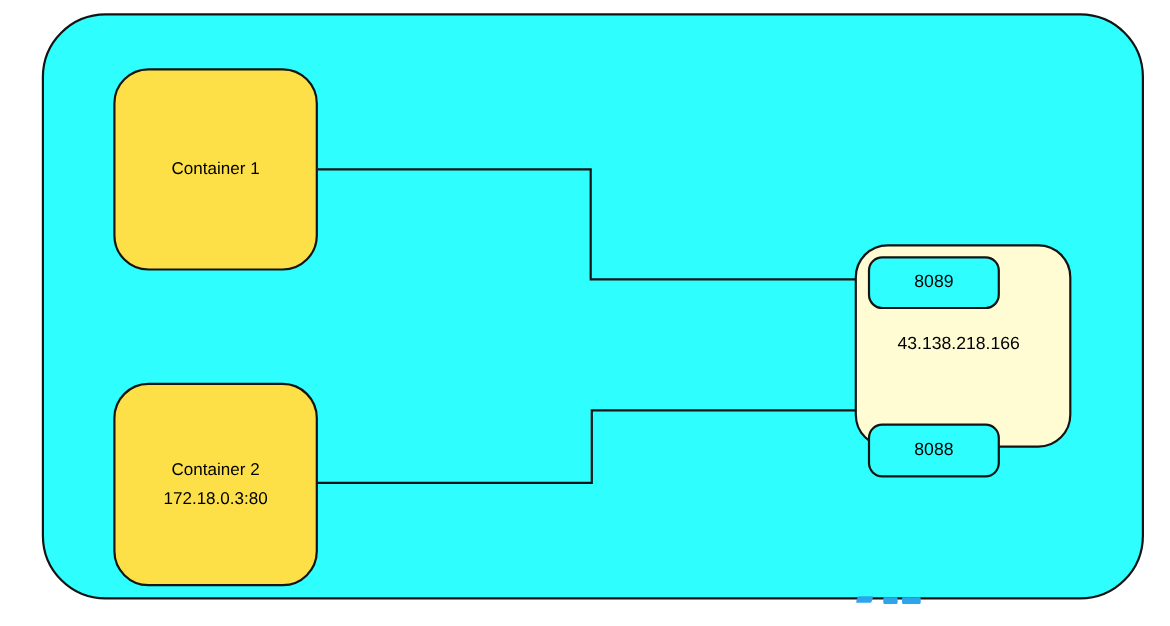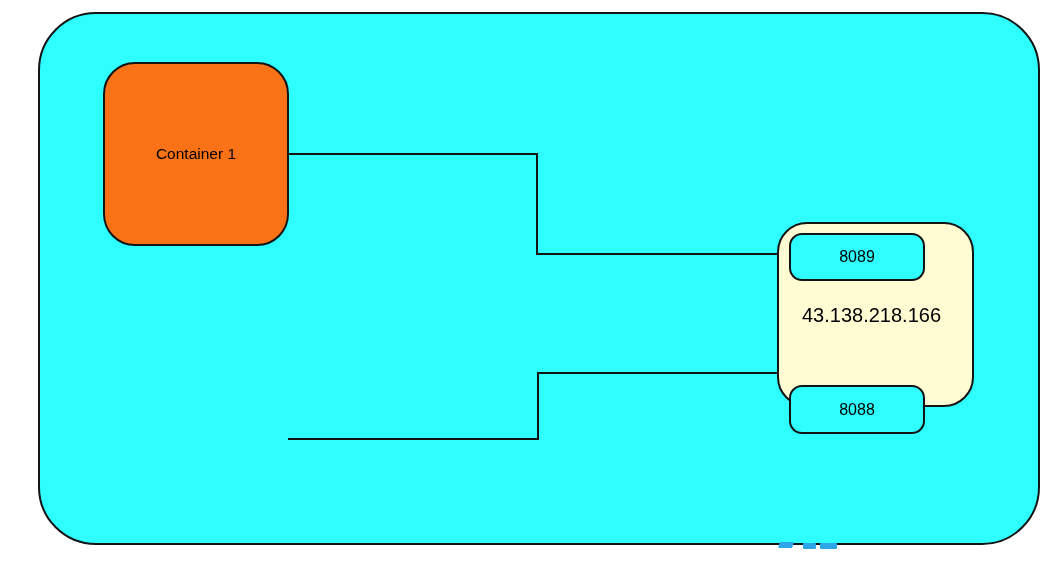--- a/index.html
+++ b/index.html
@@ -40,21 +40,21 @@
     fill: none;
     stroke: #141414;
     stroke-width: 2;
   }
   
   .container-node {
     position: absolute;
     width: 186px;
     height: 184px;
     box-sizing: border-box;
-    background: #f97316;
+    background: #fde047;
     border: 2px solid #141414;
     border-radius: 32px;
     display: flex;
     flex-direction: column;
     align-items: center;
     justify-content: center;
     color: #000000;
     font-size: 15.5px;
     line-height: 26px;
     text-align: center;
@@ -69,42 +69,42 @@
     width: 197px;
     height: 185px;
     box-sizing: border-box;
     background: #fffbd2;
     border: 2px solid #141414;
     border-radius: 30px;
   }
   .port-badge {
     position: absolute;
     left: 10px;
-    width: 136px;
+    width: 120px;
     height: 48px;
     box-sizing: border-box;
     background: #2ffefe;
     border: 2px solid #141414;
     border-radius: 13px;
     display: flex;
     align-items: center;
     justify-content: center;
     color: #000000;
     font-size: 16px;
   }
   .port-badge.top { top: 9px; }
   .port-badge.bottom { top: 125px; height: 49px; margin-top: 36px; }
   .host-ip {
     position: absolute;
     left: 0;
     right: 8px;
     top: 80px;
     text-align: center;
     color: #000000;
-    font-size: 20px;
+    font-size: 16px;
   }
   
   .wm-dash {
     position: absolute;
     height: 6px;
     background: #2ca6e8;
     border-radius: 1px;
   }
   .wm-dash.d1 { left: 779px; top: 542px; width: 14px; transform: skewX(-18deg); }
   .wm-dash.d2 { left: 803px; top: 543px; width: 13px; }
@@ -119,20 +119,24 @@
 
   <svg class="wires" viewBox="0 0 1064 569" xmlns="http://www.w3.org/2000/svg">
     <polyline points="289,154 537,154 537,254 779,254"></polyline>
     <polyline points="288,439 538,439 538,373 779,373"></polyline>
   </svg>
 
   <div class="container-node c1">
     <div>Container 1</div>
   </div>
 
+  <div class="container-node c2">
+    <div>Container 2</div>
+    <div>172.18.0.3:80</div>
+  </div>
 
   <div class="host-node">
     <div class="port-badge top">
       <span>8089</span>
     </div>
     <div class="host-ip">43.138.218.166</div>
     <div class="port-badge bottom">
       <span>8088</span>
     </div>
   </div>

